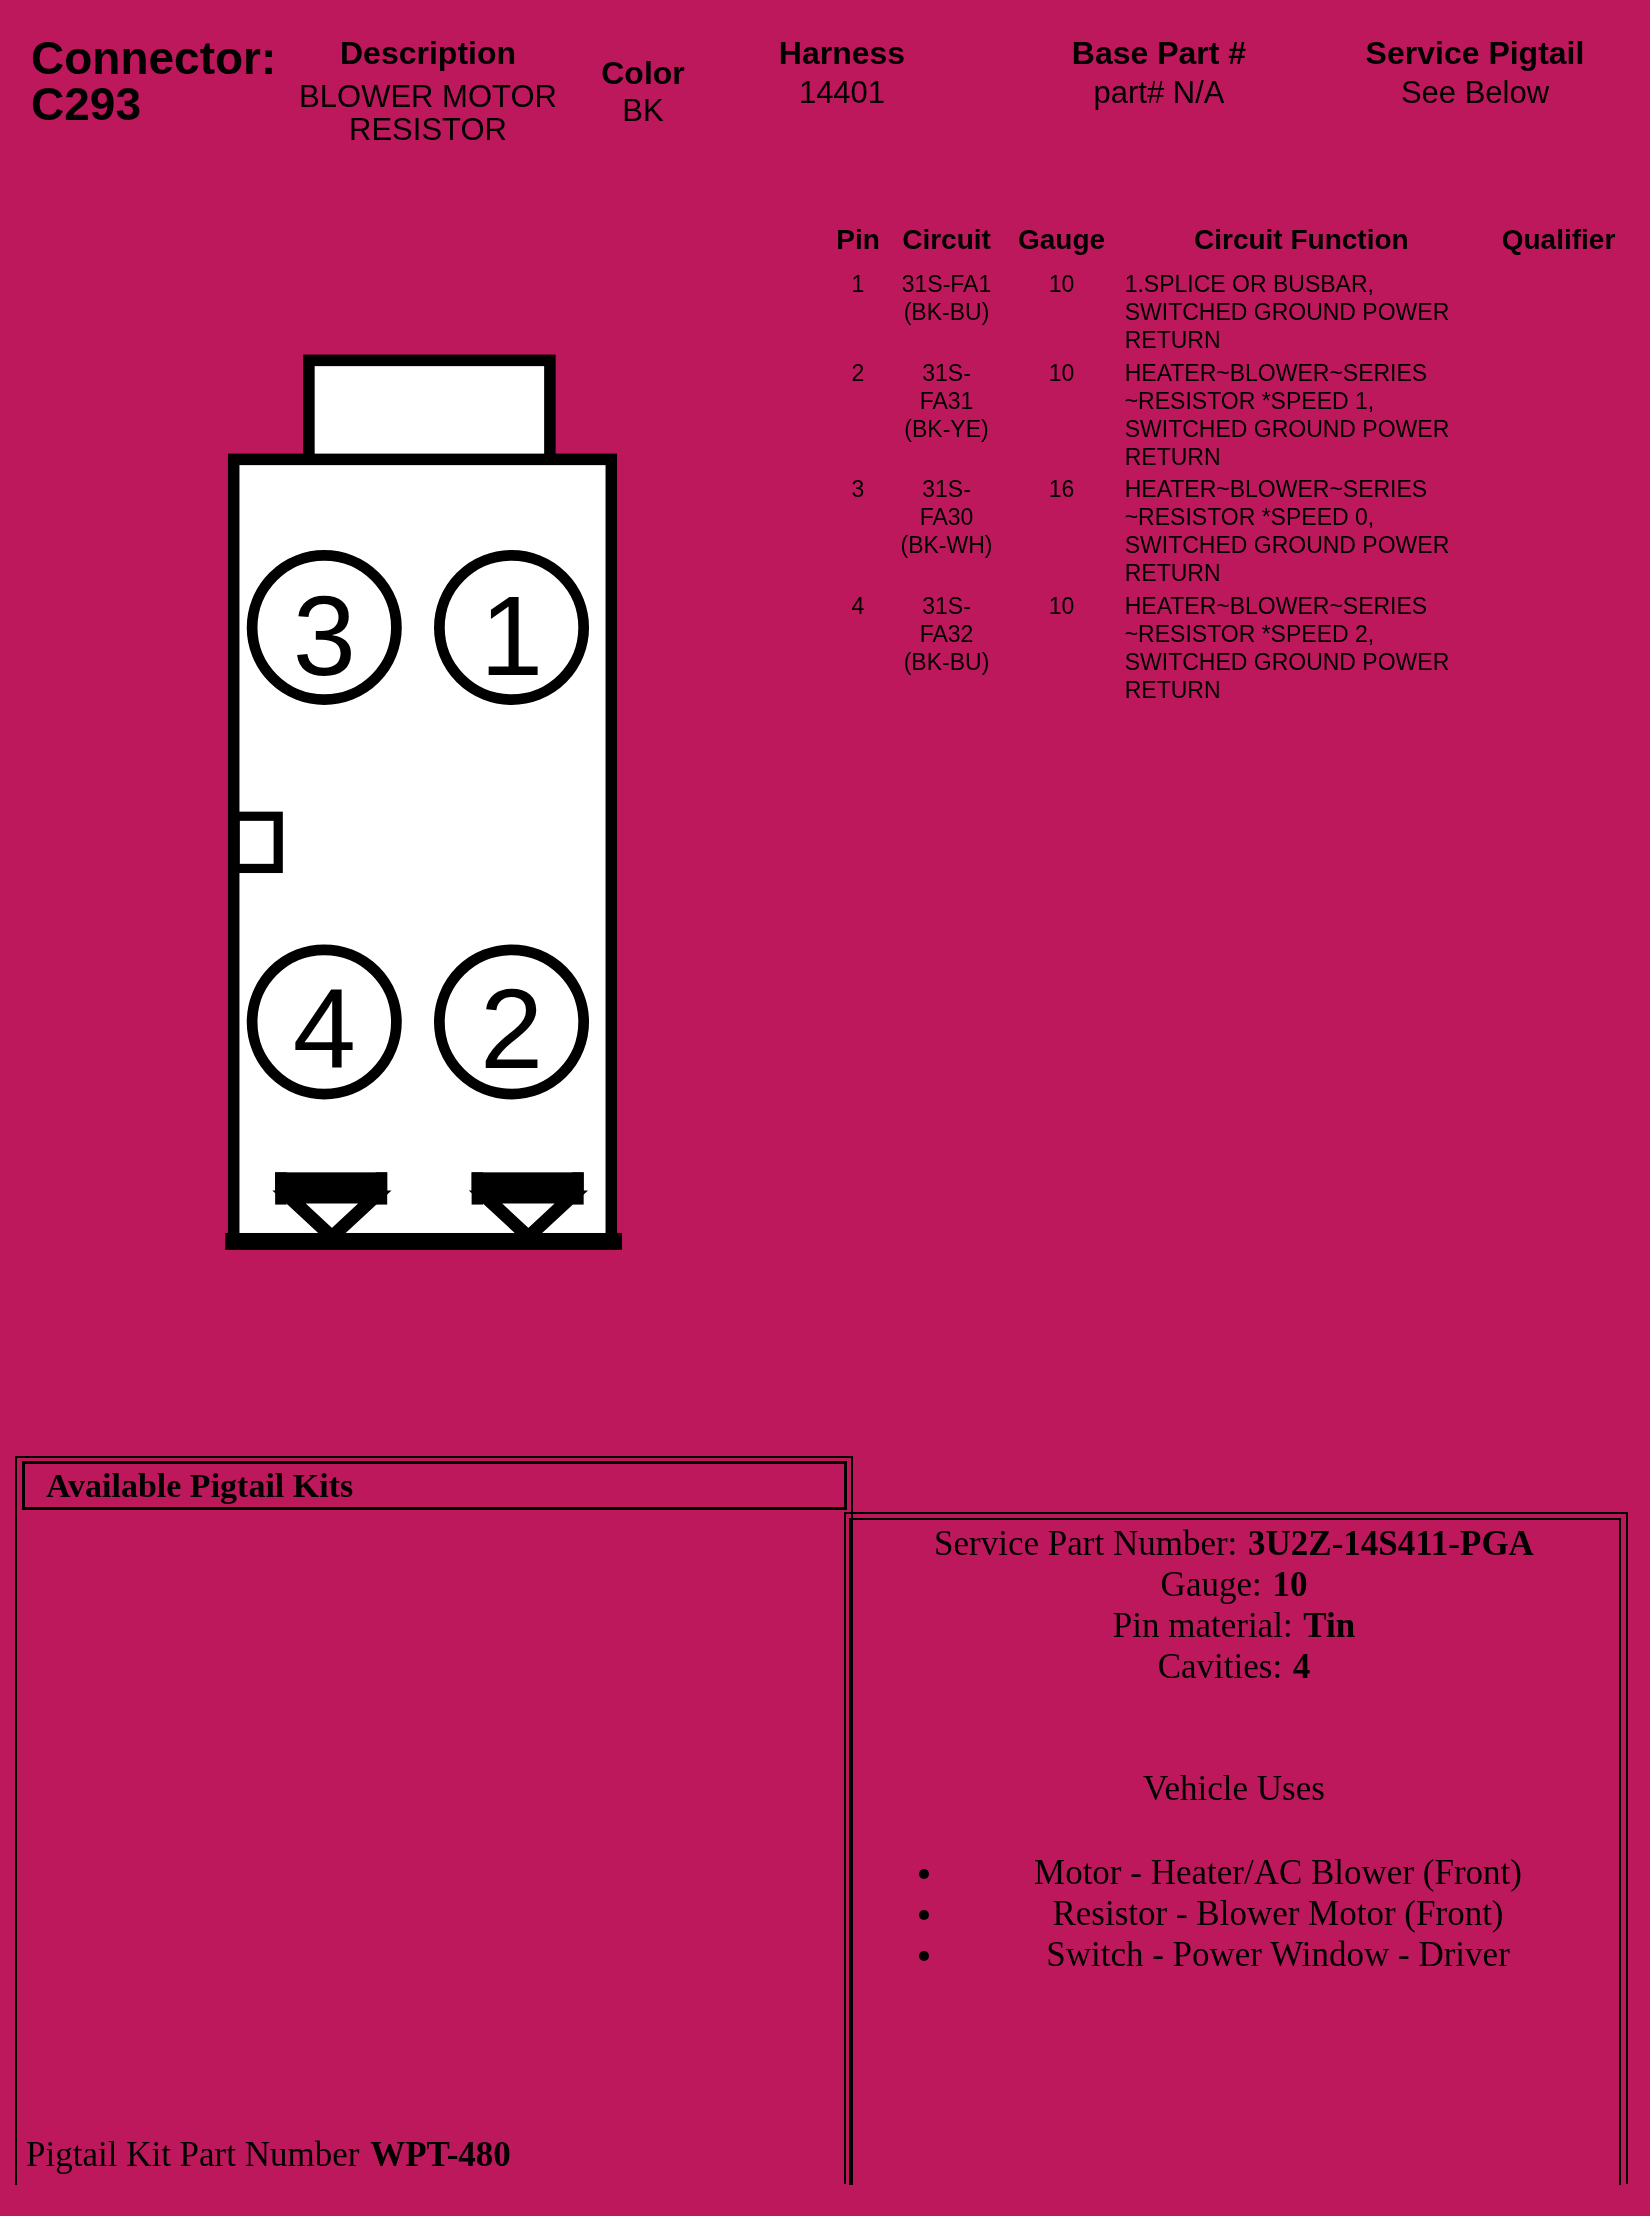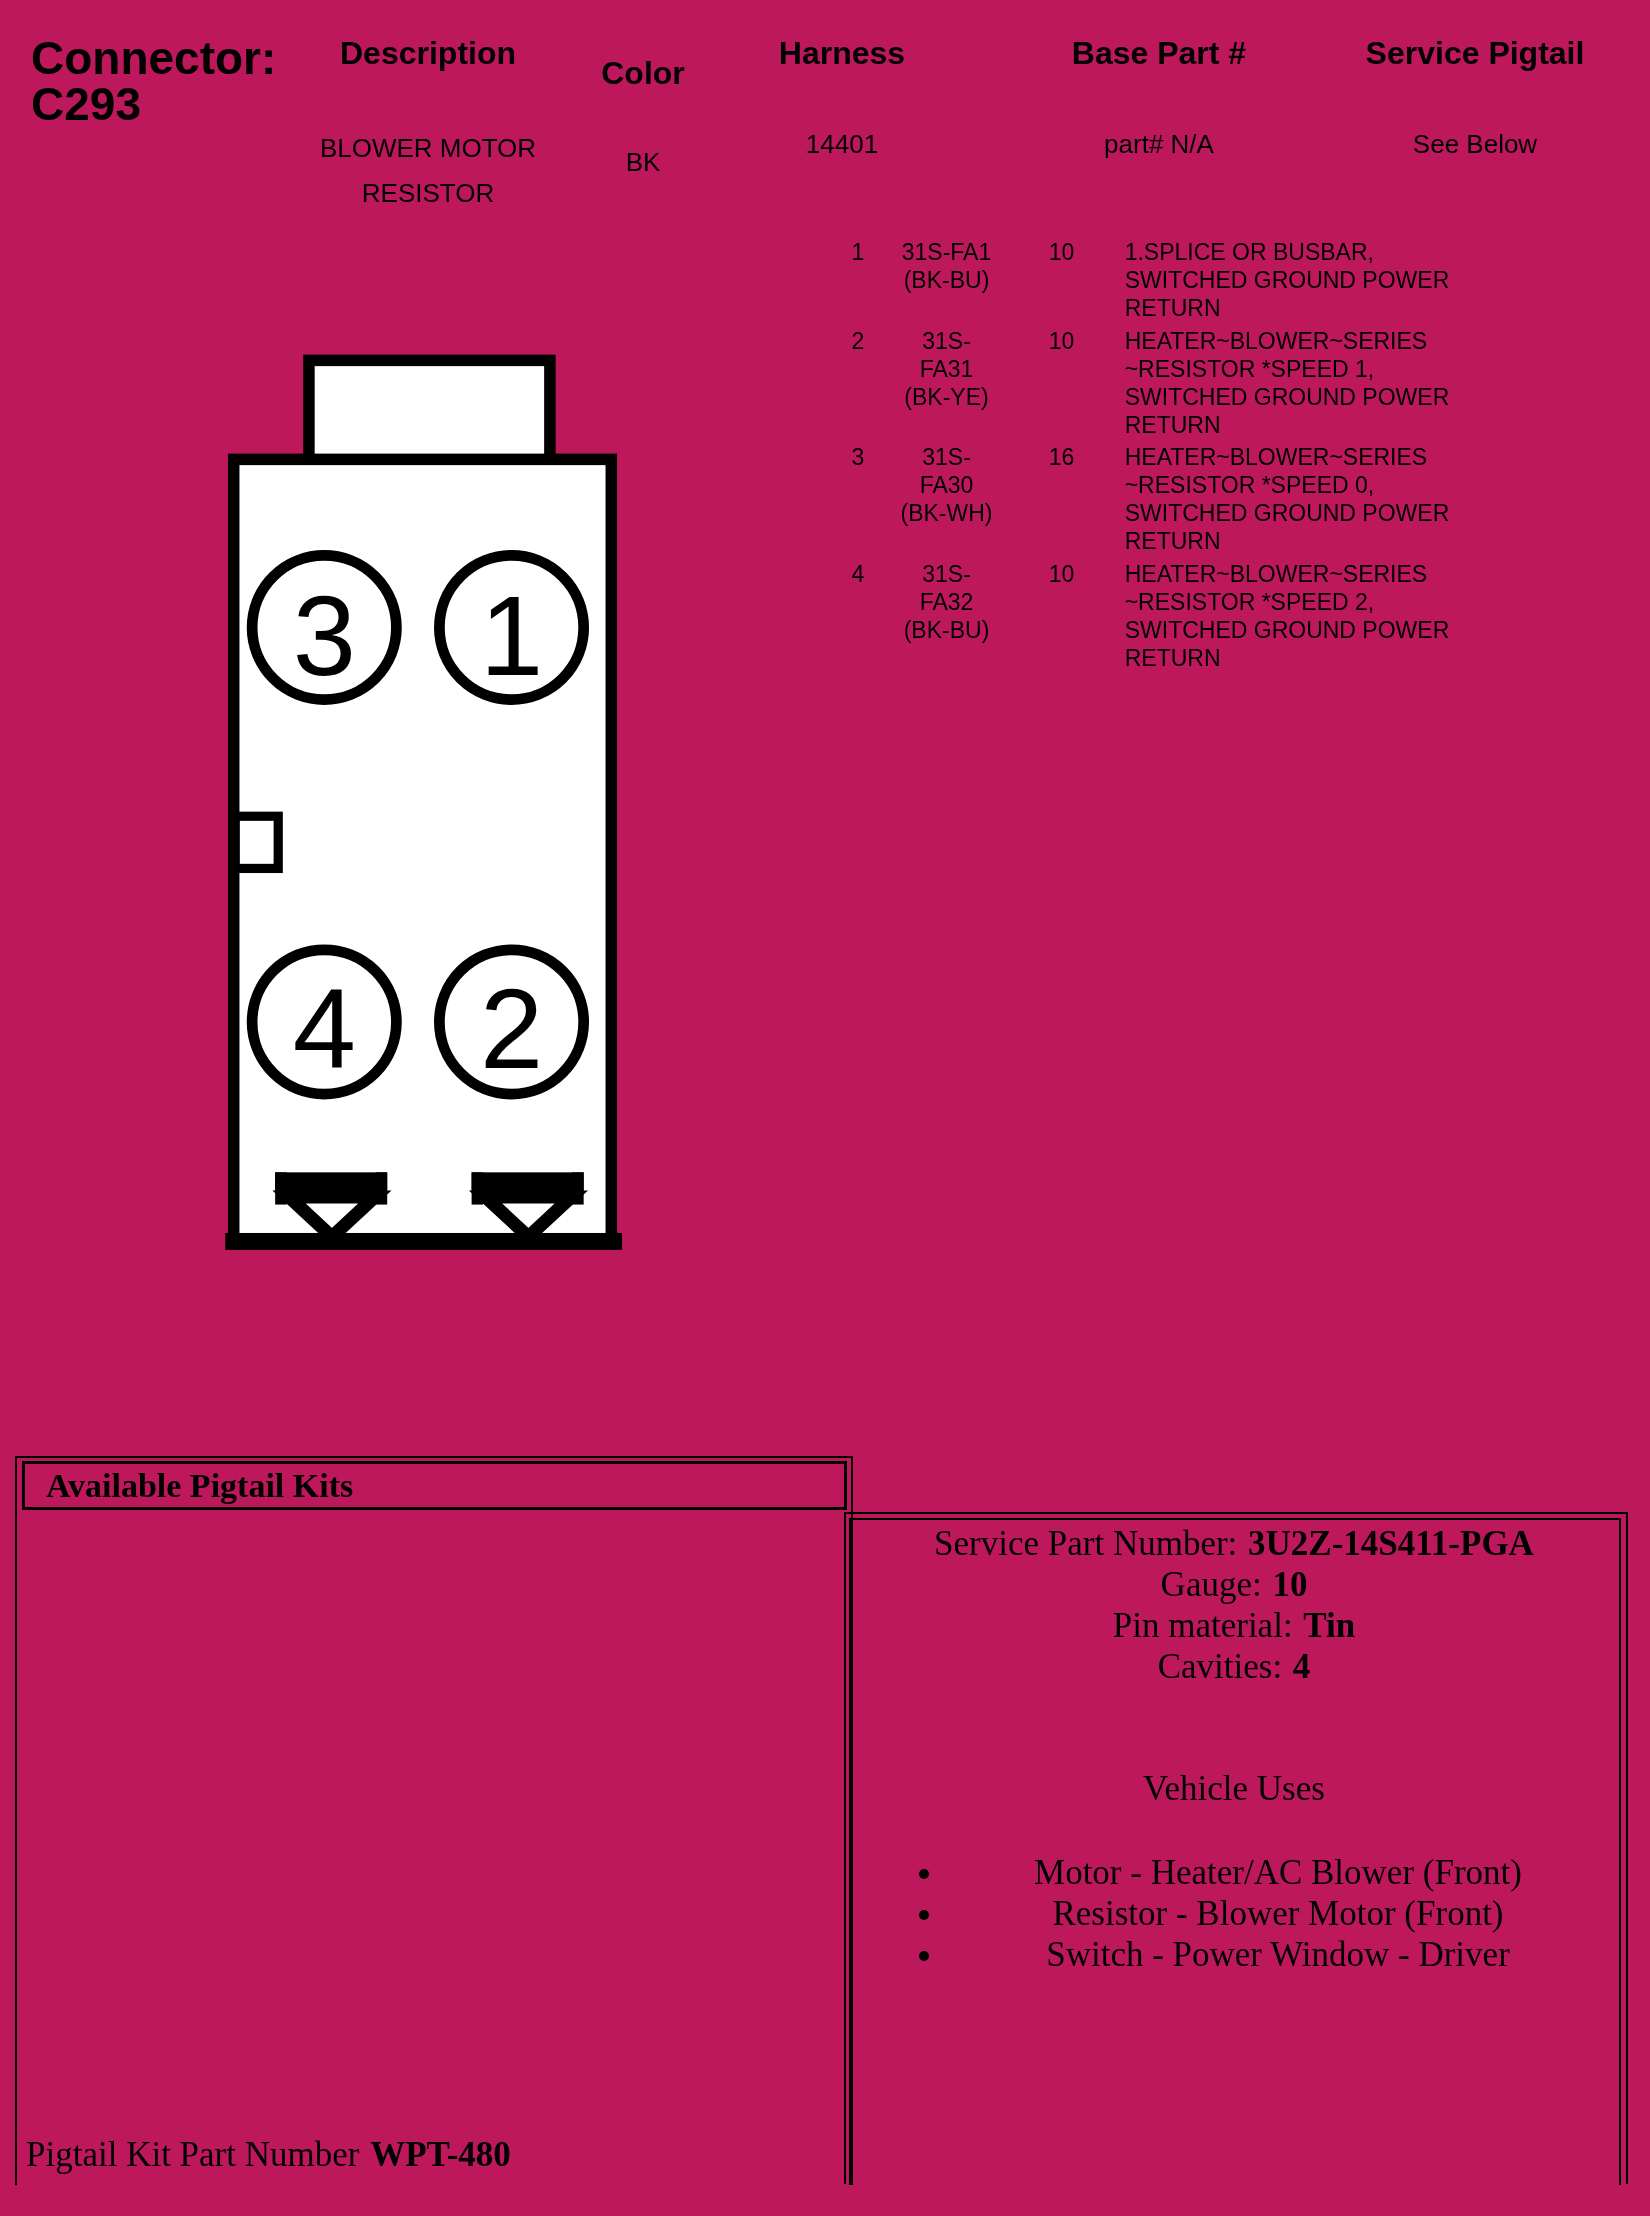--- a/index.html
+++ b/index.html
@@ -7,21 +7,21 @@
     position:relative; width:1651px; height:2216px; background:#be185d;
     font-family:"Liberation Sans", sans-serif; color:#000; overflow:hidden;
   }
   .abs { position:absolute; }
   .ctr { transform:translateX(-50%); text-align:center; }
   .pre { white-space:pre-line; }
 
   
   .conn-label, .conn-id { font-size:46px; font-weight:bold; line-height:46px; }
   .hdr-label { font-size:32px; font-weight:bold; line-height:37px; white-space:nowrap; }
-  .hdr-value { font-size:26px; line-height:45px; white-space:nowrap;margin-top:46px; }
+  .hdr-value { font-size:31px; line-height:33px; white-space:nowrap; }
   .hdr-value.pre { white-space:pre-line; }
 
   
   .pin-table { left:829px; top:224px; width:814px; }
   .pt-row { display:flex; align-items:flex-start; }
   .pt-head { font-weight:bold; font-size:28px; line-height:32px; }
   .pt-body { margin-top:14px; }
   .pt-datarow { margin-bottom:4.6px; }
   .c-pin      { width:58px;  text-align:center; }
   .c-circuit  { width:119px; text-align:center; }
@@ -83,20 +83,27 @@
   <div class="abs ctr hdr-label" style="left:842px; top:35px;">Harness</div>
   <div class="abs ctr hdr-value" style="left:842px; top:76px;">14401</div>
 
   <div class="abs ctr hdr-label" style="left:1159px; top:35px;">Base Part #</div>
   <div class="abs ctr hdr-value" style="left:1159px; top:76px;">part# N/A</div>
 
   <div class="abs ctr hdr-label" style="left:1475px; top:35px;">Service Pigtail</div>
   <div class="abs ctr hdr-value" style="left:1475px; top:76px;">See Below</div>
 
   <div class="abs pin-table">
+    <div class="pt-row pt-head">
+      <div class="c-pin">Pin</div>
+      <div class="c-circuit">Circuit</div>
+      <div class="c-gauge">Gauge</div>
+      <div class="c-function" style="text-align:center;">Circuit Function</div>
+      <div class="c-qual">Qualifier</div>
+    </div>
     <div class="pt-body">
       <div class="pt-row pt-datarow">
         <div class="c-pin pre">1</div>
         <div class="c-circuit pre">31S-FA1
 (BK-BU)</div>
         <div class="c-gauge pre">10</div>
         <div class="c-function pre">1.SPLICE OR BUSBAR,
 SWITCHED GROUND POWER
 RETURN</div>
         <div class="c-qual pre"></div>

